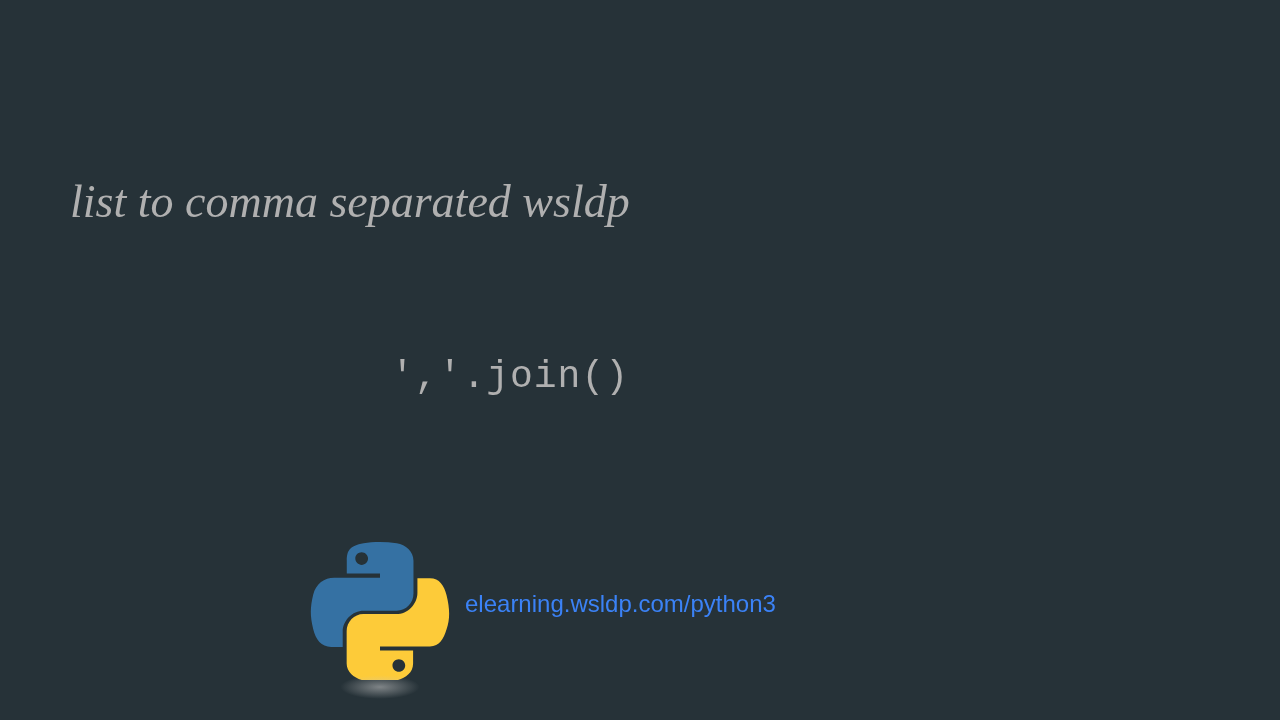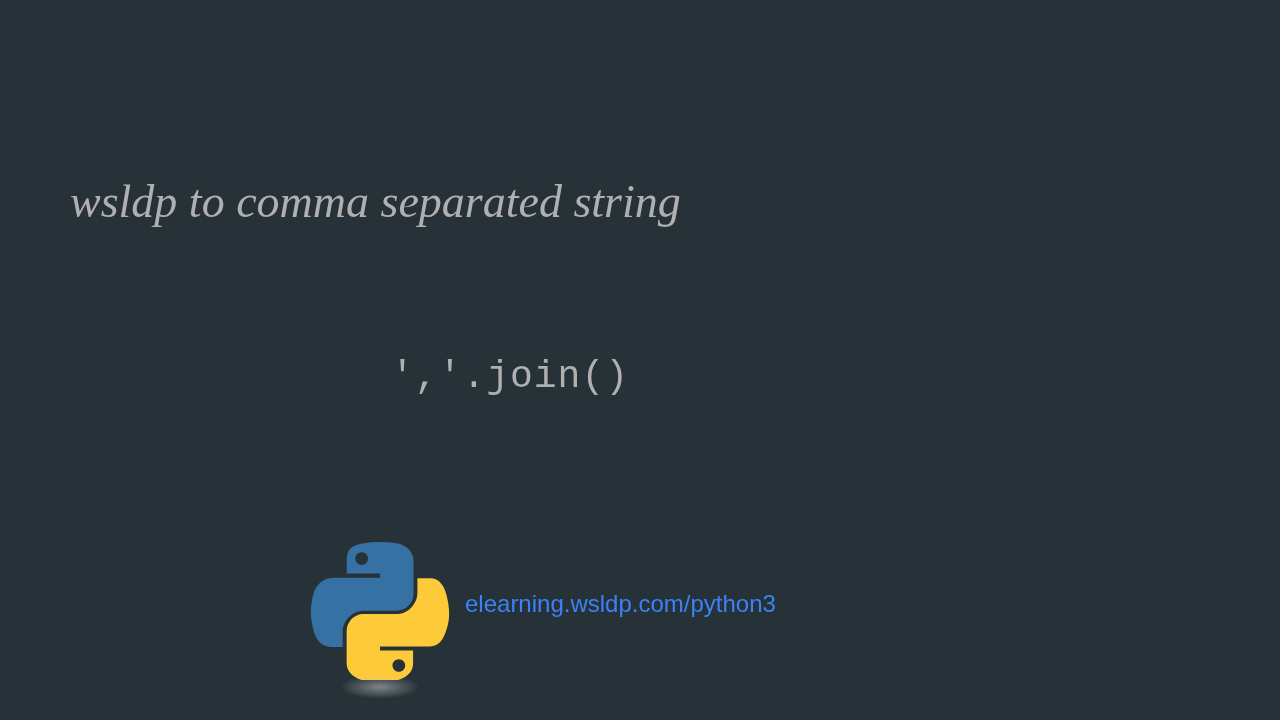--- a/index.html
+++ b/index.html
@@ -53,21 +53,21 @@
     left: 465px;
     top: 590px;
     font-family: "Segoe UI", Tahoma, sans-serif;
     font-size: 24px;
     color: #3b82f6;
   }
 </style>
 </head>
 <body>
 
-<div class="title">wsldp to comma separated string</div>
+<div class="title">list to comma separated wsldp</div>
 
 <div class="code">','.join()</div>
 
 <div class="logo-group">
   <svg width="140" height="140" viewBox="0 0 110 110">
     <path fill="#3571A3" d="M54.7,1.5c-4.5,0-8.8,0.4-12.6,1.1C30.9,4.6,28.9,8.7,28.9,16.3v10.1h26.1v3.3H28.9H19c-7.7,0-14.4,4.6-16.5,13.4
       c-2.4,10.1-2.5,16.3,0,26.8C4.4,78.1,8.9,84,16.6,84h9.1V71.9c0-8.7,7.5-16.4,16.5-16.4h26c7.4,0,13.1-6.1,13.1-13.5V16.3
       c0-7.2-6.1-12.6-13.1-13.7C63.7,1.9,59.2,1.5,54.7,1.5z M40.6,9.6c2.7,0,5,2.3,5,5c0,2.8-2.2,5-5,5c-2.7,0-5-2.2-5-5
       C35.6,11.8,37.8,9.6,40.6,9.6z"></path>
     <path fill="#FDCB39" d="M84.4,29.7v11.7c0,9.1-7.7,16.8-16.5,16.8H41.9c-7.2,0-13.1,6.2-13.1,13.5V97c0,7.2,6.3,11.4,13.1,13.4

